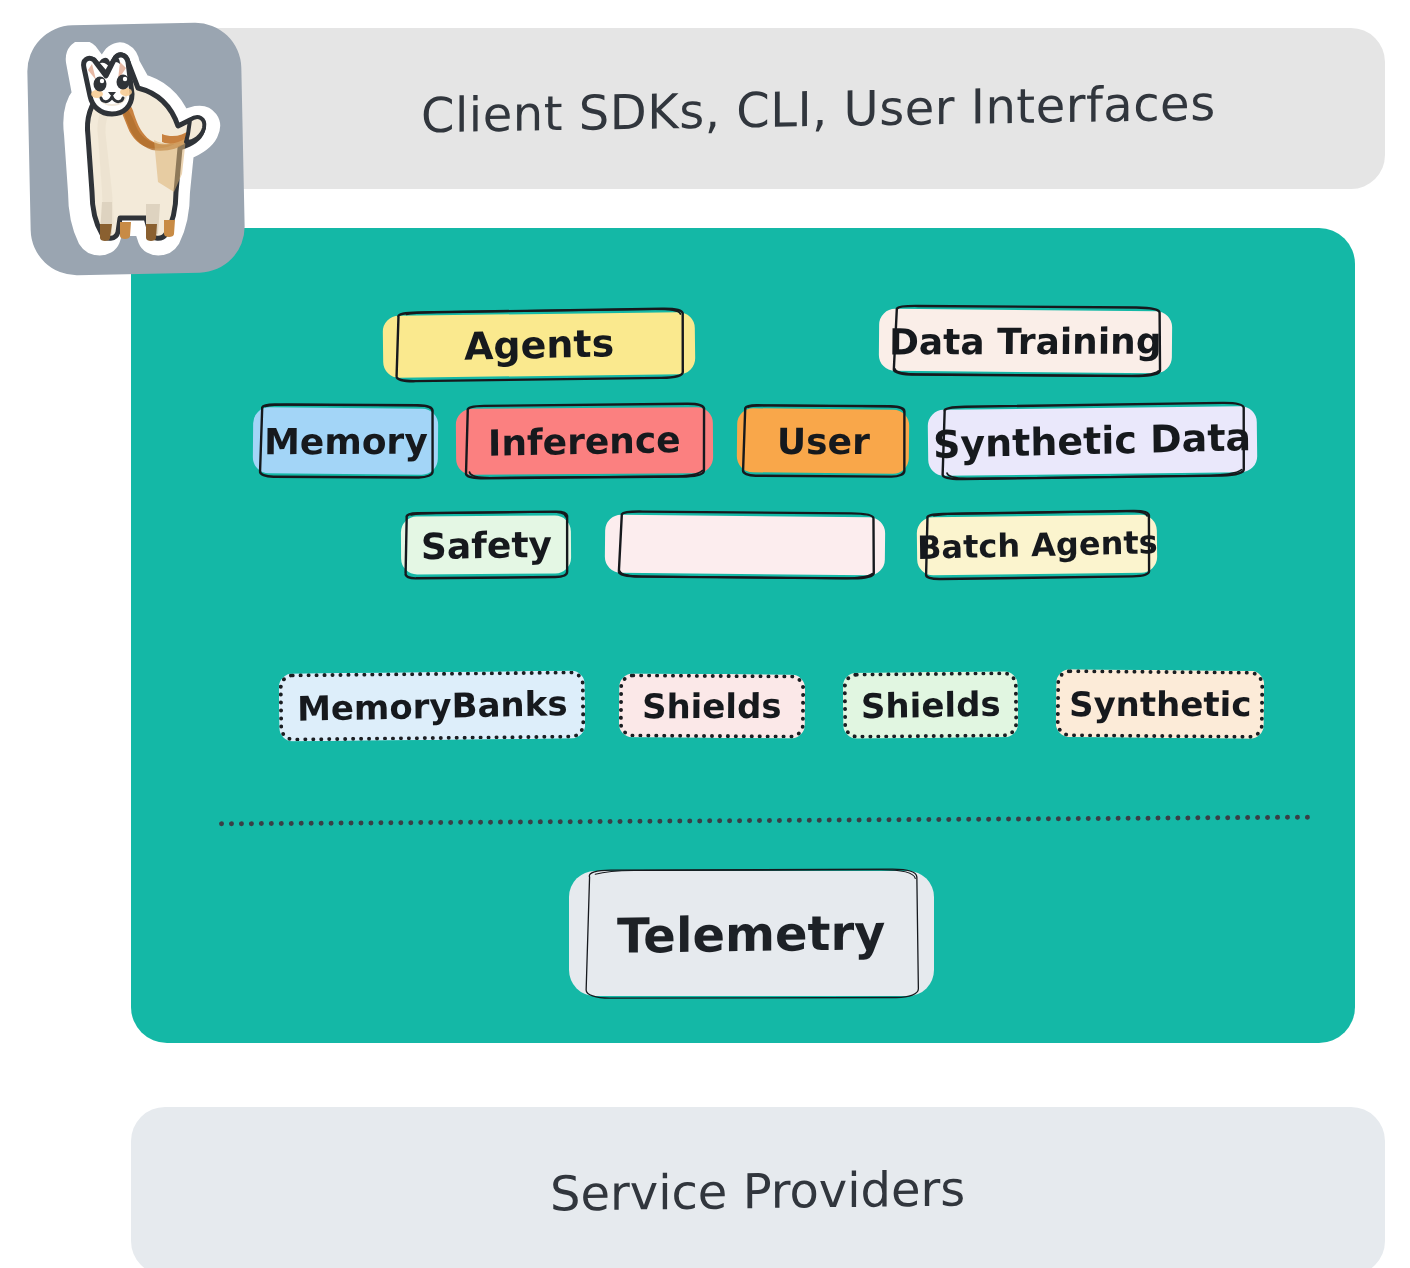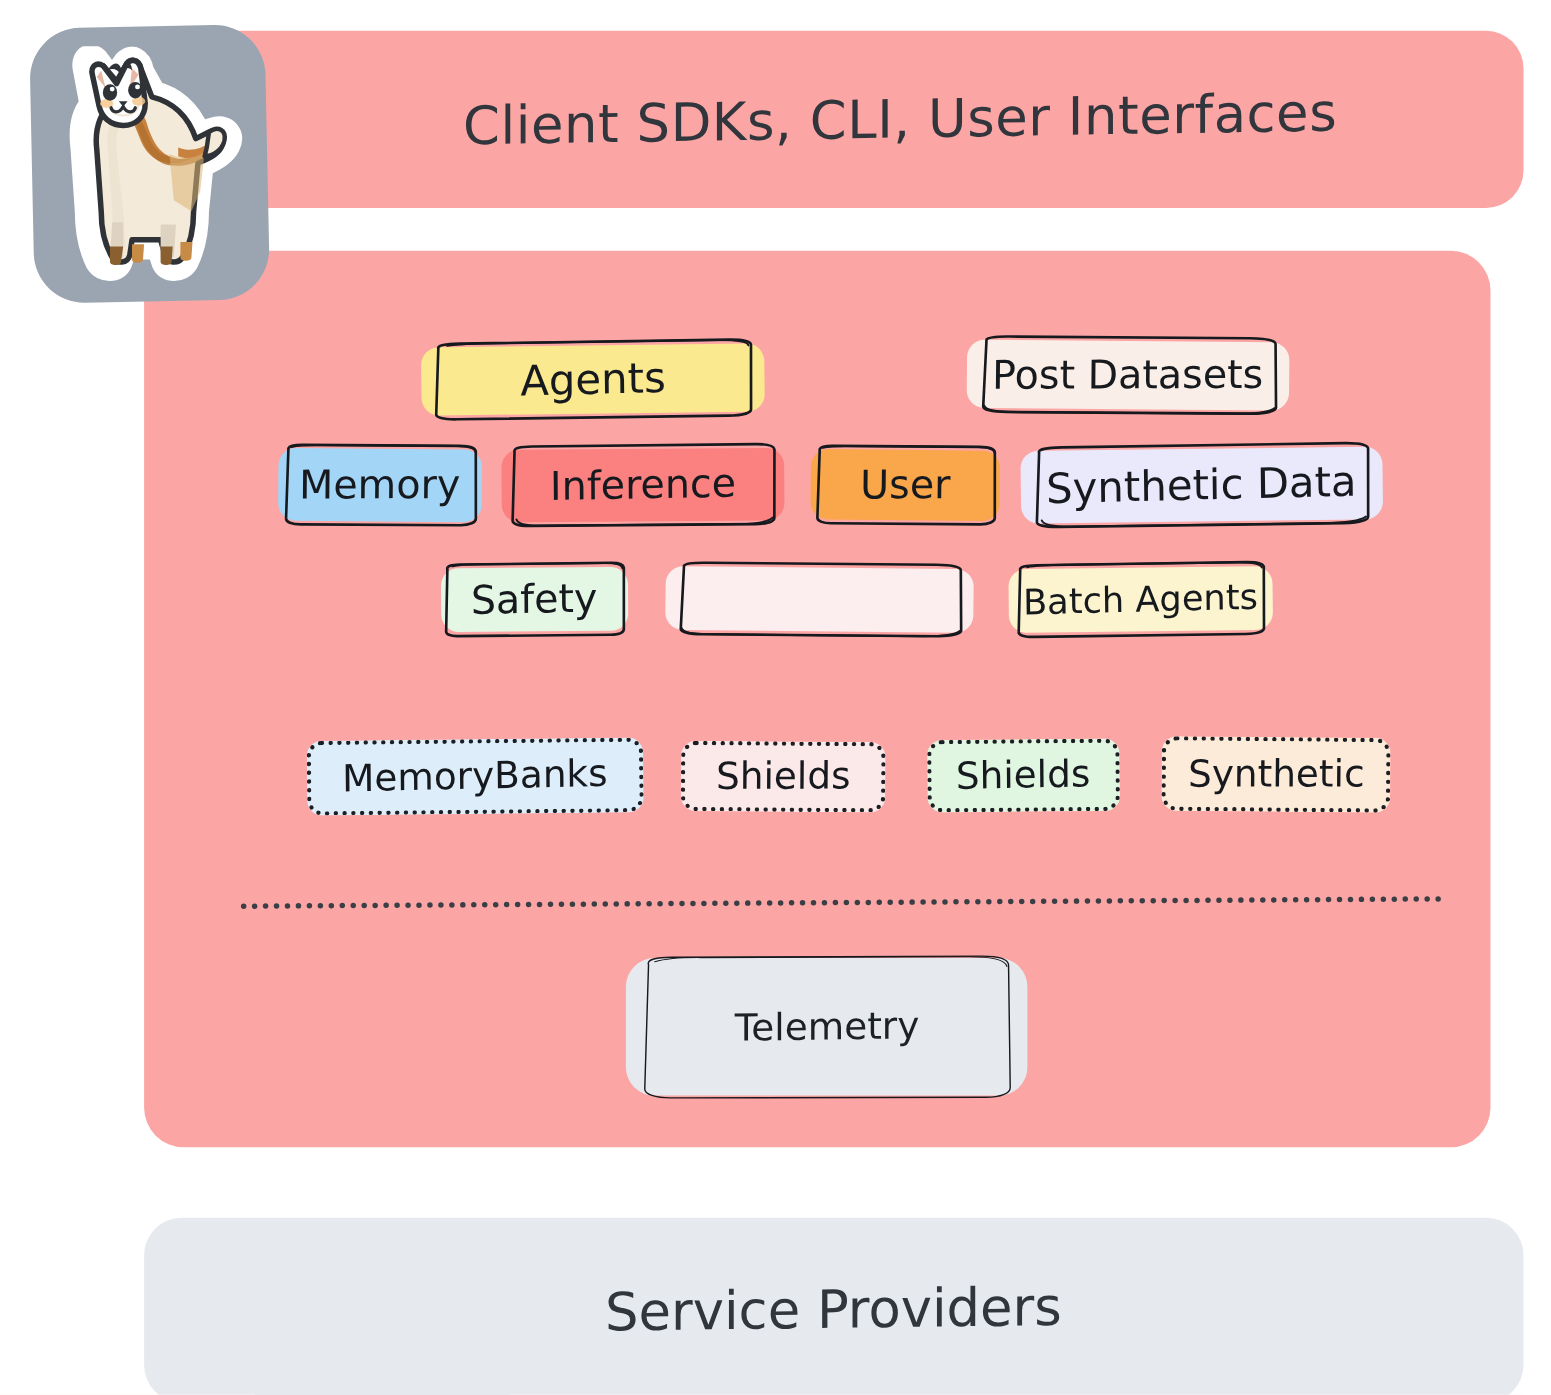--- a/index.html
+++ b/index.html
@@ -137,21 +137,21 @@
     left: 438px;
     top: 643px;
     width: 365px;
     height: 125px;
     background: #e6eaee;
     border-radius: 26px;
     display: flex;
     align-items: center;
     justify-content: center;
     font-family: "DejaVu Sans", sans-serif;
-    font-size: 34px;
+    font-size: 48px;
     color: #1d2126;
   }
   .telemetry-box .lbl { position: relative; z-index: 2; transform: skewY(-0.8deg); }
   .telemetry-box .sketch {
     position: absolute; inset: -8px;
     width: calc(100% + 16px); height: calc(100% + 16px);
     pointer-events: none;
   }
 
   
@@ -174,21 +174,21 @@
     color: #31363d;
     transform: skewY(-0.7deg);
     white-space: nowrap;
   }
 </style>
 </head>
 <body>
 
 <div id="stage">
 
-  <div class="header-band" style="background: #fca5a5;">
+  <div class="header-band" style="background: #e5e5e5;">
     <div class="header-title">Client SDKs, CLI, User Interfaces</div>
   </div>
 
   <div class="logo-tile" style="background: rgb(154, 165, 177);">
     <svg class="logo-svg" viewBox="0 0 180 214">
       <g>
 
         <path d="M44 10 C36 2 26 8 28 20 L34 52 C26 62 24 76 26 92 L30 150 C30 168 34 186 40 198 C46 208 62 208 66 198 L70 186 L96 186 L100 198 C104 208 120 208 126 198 C132 186 136 168 136 150 L140 110 C150 106 160 100 164 92 C170 80 162 70 150 72 L136 76 C128 56 112 44 96 40 L86 22 C84 10 74 4 66 12 L56 26 Z" fill="#ffffff" stroke="#ffffff" stroke-width="16" stroke-linejoin="round"></path>
 
         <path d="M48 18 L56 50 C44 62 40 78 42 94 L46 150 C46 166 50 182 56 192 C60 198 70 198 72 190 L74 176 L100 176 L104 190 C106 198 116 198 120 192 C126 182 130 166 130 150 L134 106 C146 102 154 96 156 90 C160 80 152 74 144 78 L132 84 C124 60 108 50 92 46 L82 20 C80 12 72 10 68 18 L60 32 Z" fill="#f3ead9" stroke="#2f3338" stroke-width="5" stroke-linejoin="round"></path>
@@ -227,35 +227,35 @@
         <path d="M56 160 L54 192 L66 192 L66 160 Z" fill="#ded3c0"></path>
         <path d="M100 162 L100 192 L112 192 L114 162 Z" fill="#ded3c0"></path>
         <path d="M54 182 L54 196 C54 200 64 200 64 196 L66 182 Z" fill="#8a6030"></path>
         <path d="M74 180 L74 194 C74 198 84 198 84 194 L85 180 Z" fill="#c88b45"></path>
         <path d="M100 182 L100 196 C100 200 110 200 110 196 L111 182 Z" fill="#8a6030"></path>
         <path d="M118 178 L118 192 C118 196 128 196 128 192 L129 178 Z" fill="#c88b45"></path>
       </g>
     </svg>
   </div>
 
-  <div class="main-panel" style="background: #fca5a5;">
+  <div class="main-panel" style="background: #14b8a6; font-weight: bold;">
     <div id="api-layer">
         <div class="api-box" style="left: 252px; top: 86px; width: 312px; height: 62px; background: rgb(250, 233, 142); font-size: 38px; transform: rotate(-0.7deg);">
           <svg class="sketch" viewBox="0 0 100 100" preserveAspectRatio="none">
             <path d="M7,11 C6.6,7 9,5.3 13,5.2 L88,4.3 C92,4.3 94,6.5 94.2,10.5 L94,88 C94,92.4 91.5,95 87.5,95.2 L12,95.6 C8,95.7 6,93 6.2,89 Z" fill="none" stroke="#16191d" stroke-width="2.4" stroke-linecap="round" vector-effect="non-scaling-stroke"></path>
             <path d="M9.5,7.5 C13,5.3 18,5 23,5.1 L85,4.7 C90,4.8 93.2,7 93.5,11.5" fill="none" stroke="#16191d" stroke-width="1.8" stroke-linecap="round" vector-effect="non-scaling-stroke"></path>
           </svg>
           <span class="lbl">Agents</span>
         </div>
         <div class="api-box" style="left: 748px; top: 82px; width: 293px; height: 62px; background: rgb(250, 238, 232); font-size: 36px; transform: rotate(0.5deg);">
           <svg class="sketch" viewBox="0 0 100 100" preserveAspectRatio="none">
             <path d="M8,9 C8.5,6 11,5 15,5.1 L86,4.6 C90.5,4.6 93.5,6.8 93.6,11 L93.9,87 C94,91.5 91,94.6 87,94.8 L14,95.4 C9.8,95.5 7,92.8 7.2,88.5 Z" fill="none" stroke="#16191d" stroke-width="2.4" stroke-linecap="round" vector-effect="non-scaling-stroke"></path>
             <path d="M7.5,88 C7.8,92.5 10.5,95 15,95.2 L82,95 C88,94.9 92,92.8 93.4,88" fill="none" stroke="#16191d" stroke-width="1.8" stroke-linecap="round" vector-effect="non-scaling-stroke"></path>
           </svg>
-          <span class="lbl">Post Datasets</span>
+          <span class="lbl">Data Training</span>
         </div>
         <div class="api-box" style="left: 122px; top: 180px; width: 185px; height: 66px; background: rgb(163, 213, 247); font-size: 36px; transform: rotate(0.5deg);">
           <svg class="sketch" viewBox="0 0 100 100" preserveAspectRatio="none">
             <path d="M8,9 C8.5,6 11,5 15,5.1 L86,4.6 C90.5,4.6 93.5,6.8 93.6,11 L93.9,87 C94,91.5 91,94.6 87,94.8 L14,95.4 C9.8,95.5 7,92.8 7.2,88.5 Z" fill="none" stroke="#16191d" stroke-width="2.4" stroke-linecap="round" vector-effect="non-scaling-stroke"></path>
             <path d="M9.5,7.5 C13,5.3 18,5 23,5.1 L85,4.7 C90,4.8 93.2,7 93.5,11.5" fill="none" stroke="#16191d" stroke-width="1.8" stroke-linecap="round" vector-effect="non-scaling-stroke"></path>
           </svg>
           <span class="lbl">Memory</span>
         </div>
         <div class="api-box" style="left: 325px; top: 180px; width: 257px; height: 66px; background: rgb(251, 128, 128); font-size: 36px; transform: rotate(-0.4deg);">
           <svg class="sketch" viewBox="0 0 100 100" preserveAspectRatio="none">

